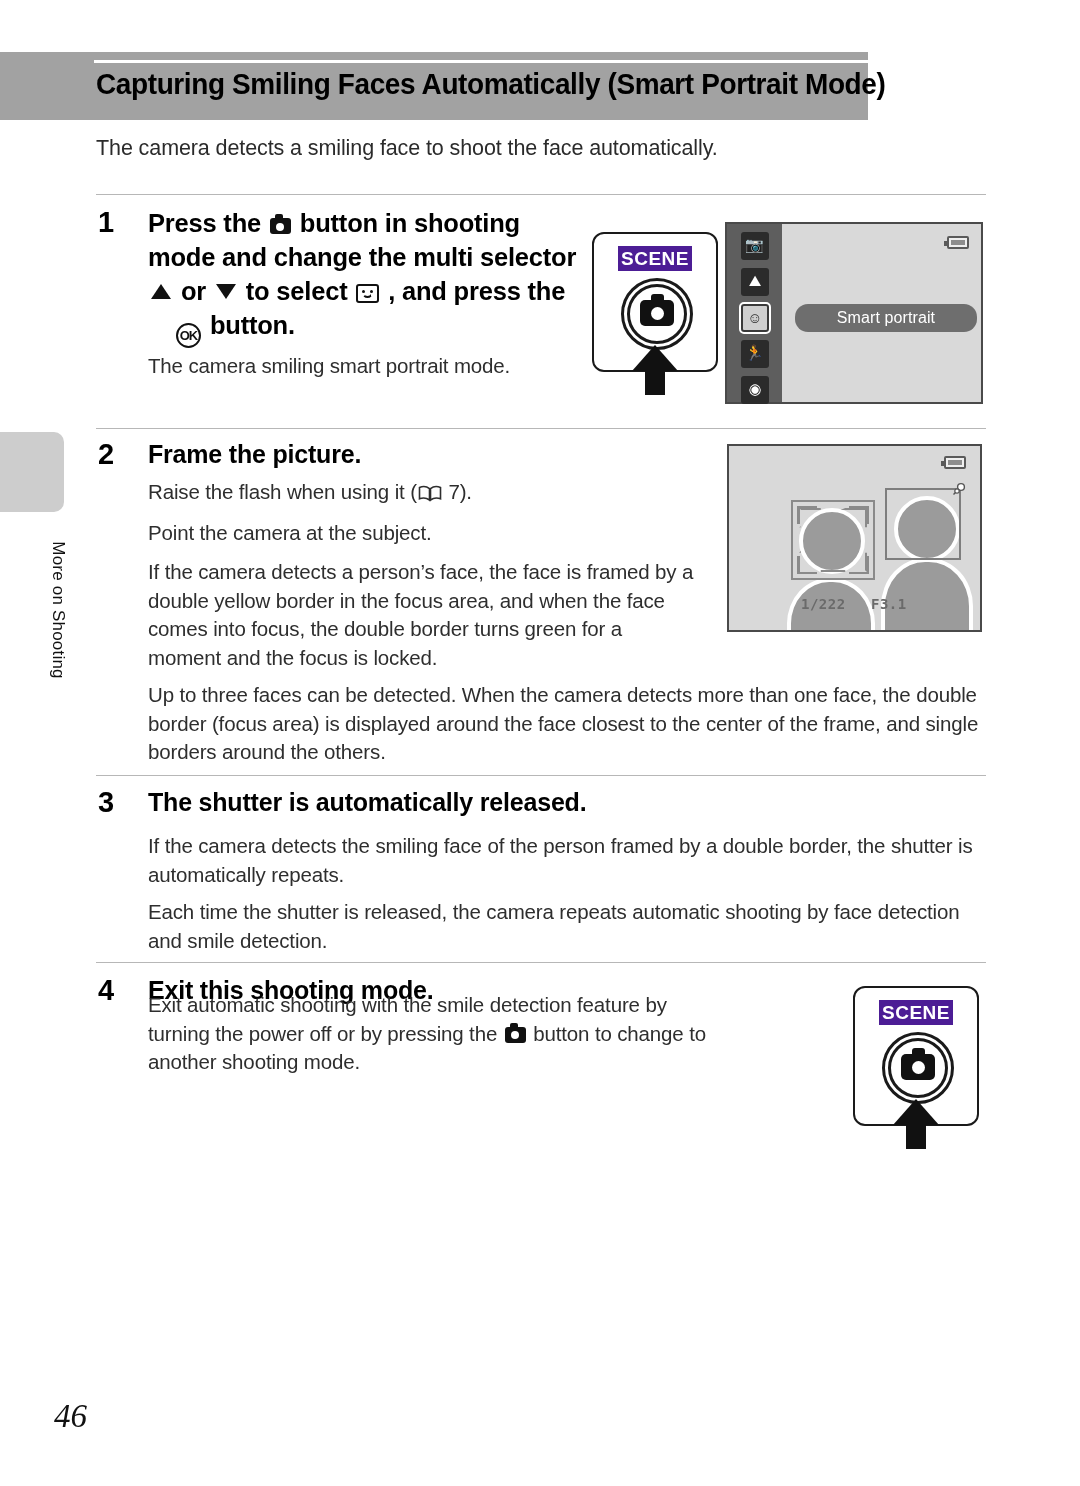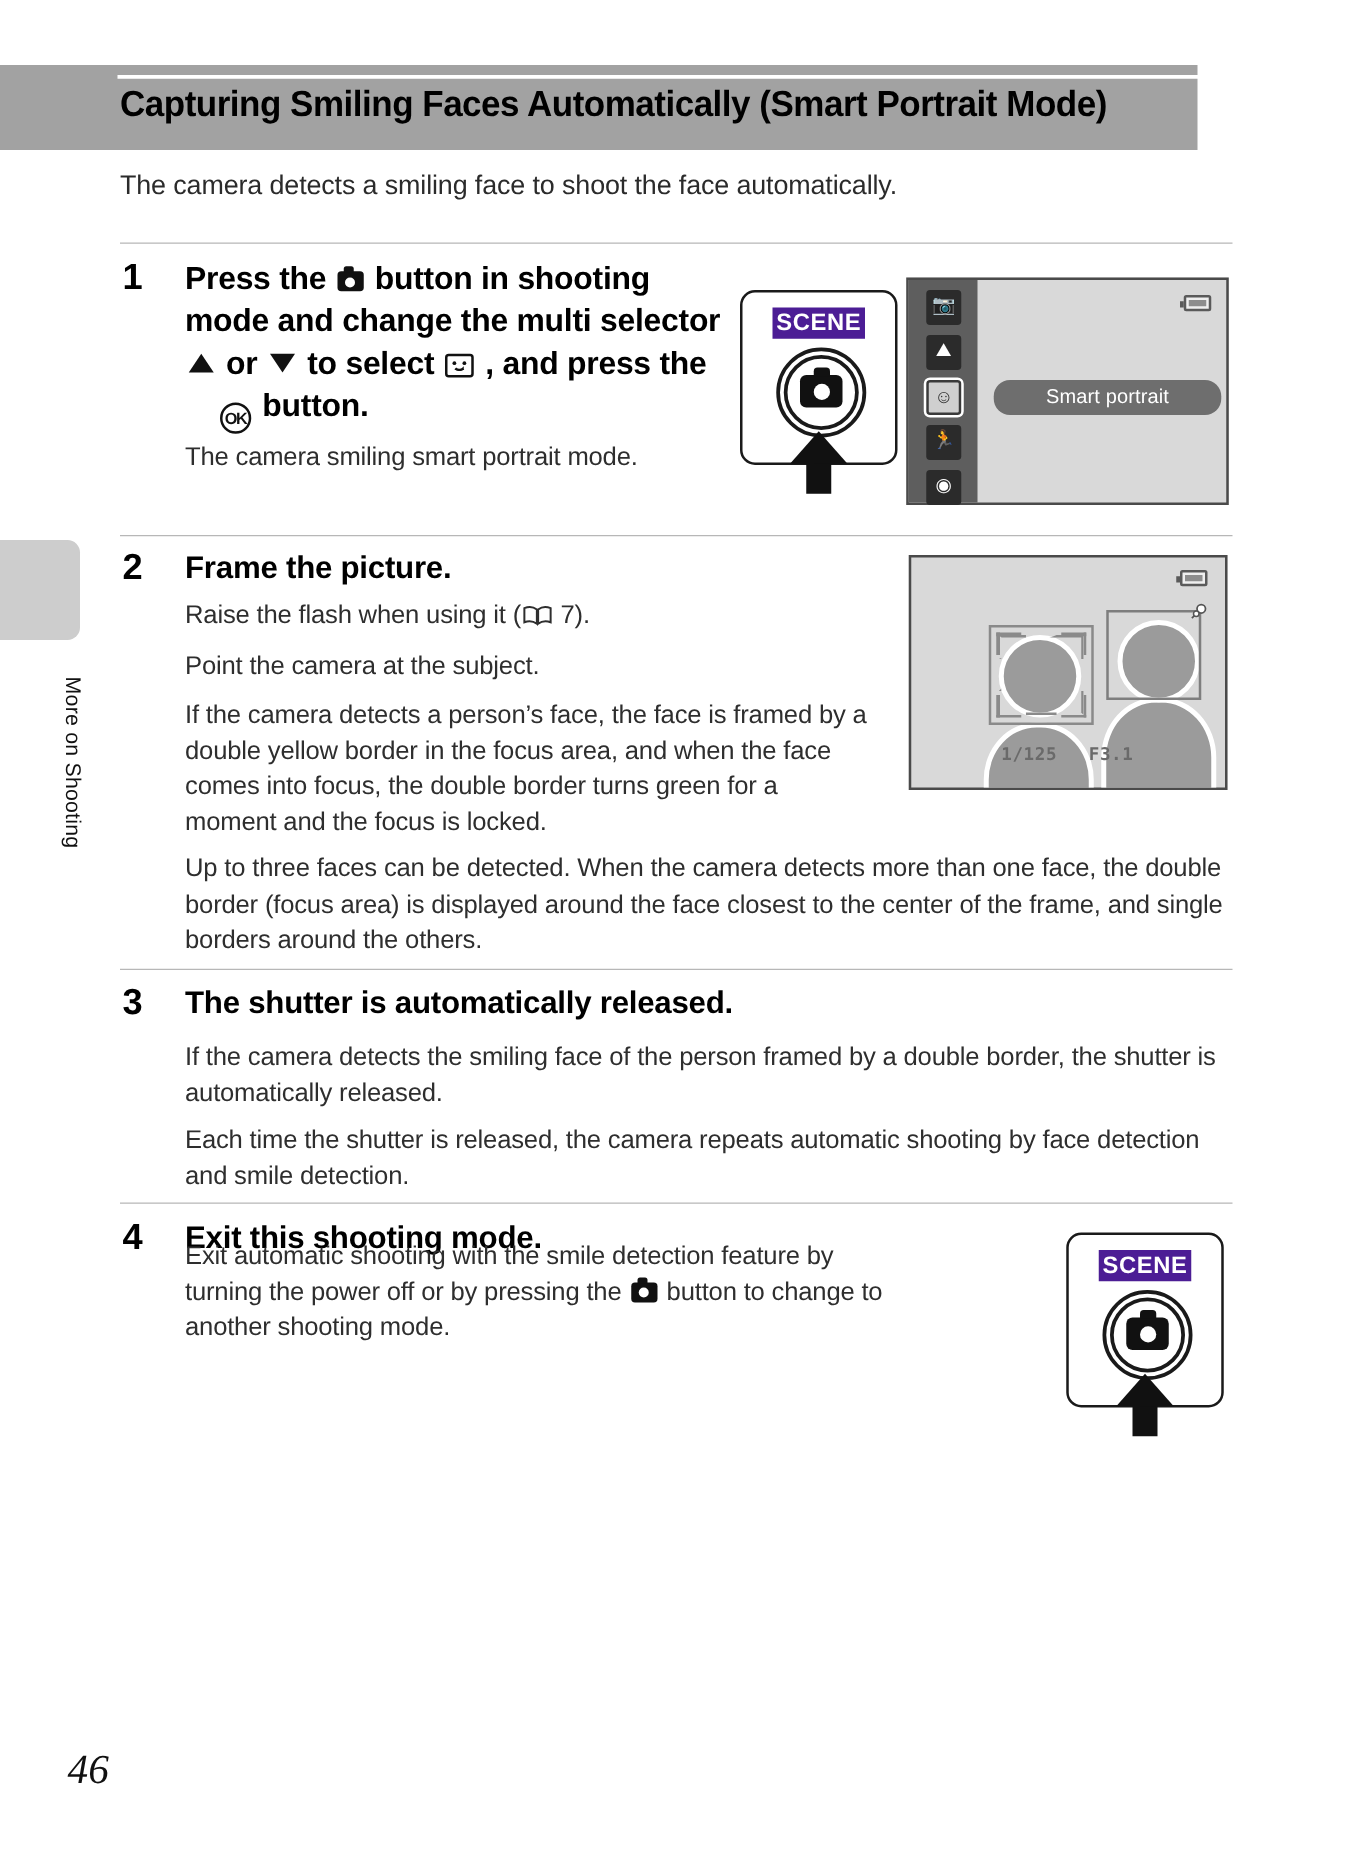--- a/index.html
+++ b/index.html
@@ -12,21 +12,21 @@
     position: relative;
     overflow: hidden;
     color: #1a1a1a;
   }
 
   
   .title-banner {
     position: absolute;
     left: 0;
     top: 52px;
-    width: 958px;
+    width: 868px;
     height: 68px;
     background: #a2a2a2;
   }
   .title-rule {
     position: absolute;
     left: 94px;
     top: 8px;
     width: 890px;
     height: 3px;
     background: #ffffff;
@@ -504,27 +504,27 @@
   </div>
 
   <div class="flash-ico" style="right:14px; top:36px;">
     <svg width="16" height="16" viewBox="0 0 16 16">
         <circle cx="11" cy="5" r="3.4" fill="#fff" stroke="#555" stroke-width="1.4"></circle>
         <path d="M9 7 L3.5 12.5" stroke="#555" stroke-width="1.4" fill="none"></path>
         <circle cx="7" cy="9" r="2.2" fill="#fff" stroke="#555" stroke-width="1.2"></circle>
       </svg>
   </div>
 
-  <div class="lcd-text" style="left:72px; bottom:18px">1/125</div>
+  <div class="lcd-text" style="left:72px; bottom:18px">1/222</div>
   <div class="lcd-text" style="left:142px; bottom:18px">F3.1</div>
 </div>
 
 <div class="step-num" style="left:98px; top:786px">3</div>
 <div class="step-head" style="left:148px; top:788px">The shutter is automatically released.</div>
-<div class="step-body" style="left:148px; top:832px; width:840px">If the camera detects the smiling face of the person framed by a double border, the shutter is automatically released.</div>
+<div class="step-body" style="left:148px; top:832px; width:840px">If the camera detects the smiling face of the person framed by a double border, the shutter is automatically repeats.</div>
 <div class="step-body" style="left:148px; top:898px; width:840px">Each time the shutter is released, the camera repeats automatic shooting by face detection and smile detection.</div>
 
 <div class="step-num" style="left:98px; top:974px">4</div>
 <div class="step-head" style="left:148px; top:976px">Exit this shooting mode.</div>
 <div class="step-body" style="left:148px; top:991px; width:560px">
   <span>Exit automatic shooting with the smile detection feature by turning the power off or by pressing the</span>
   <span class="ico ico-camera"></span>
   <span>button to change to another shooting mode.</span>
 </div>
 

